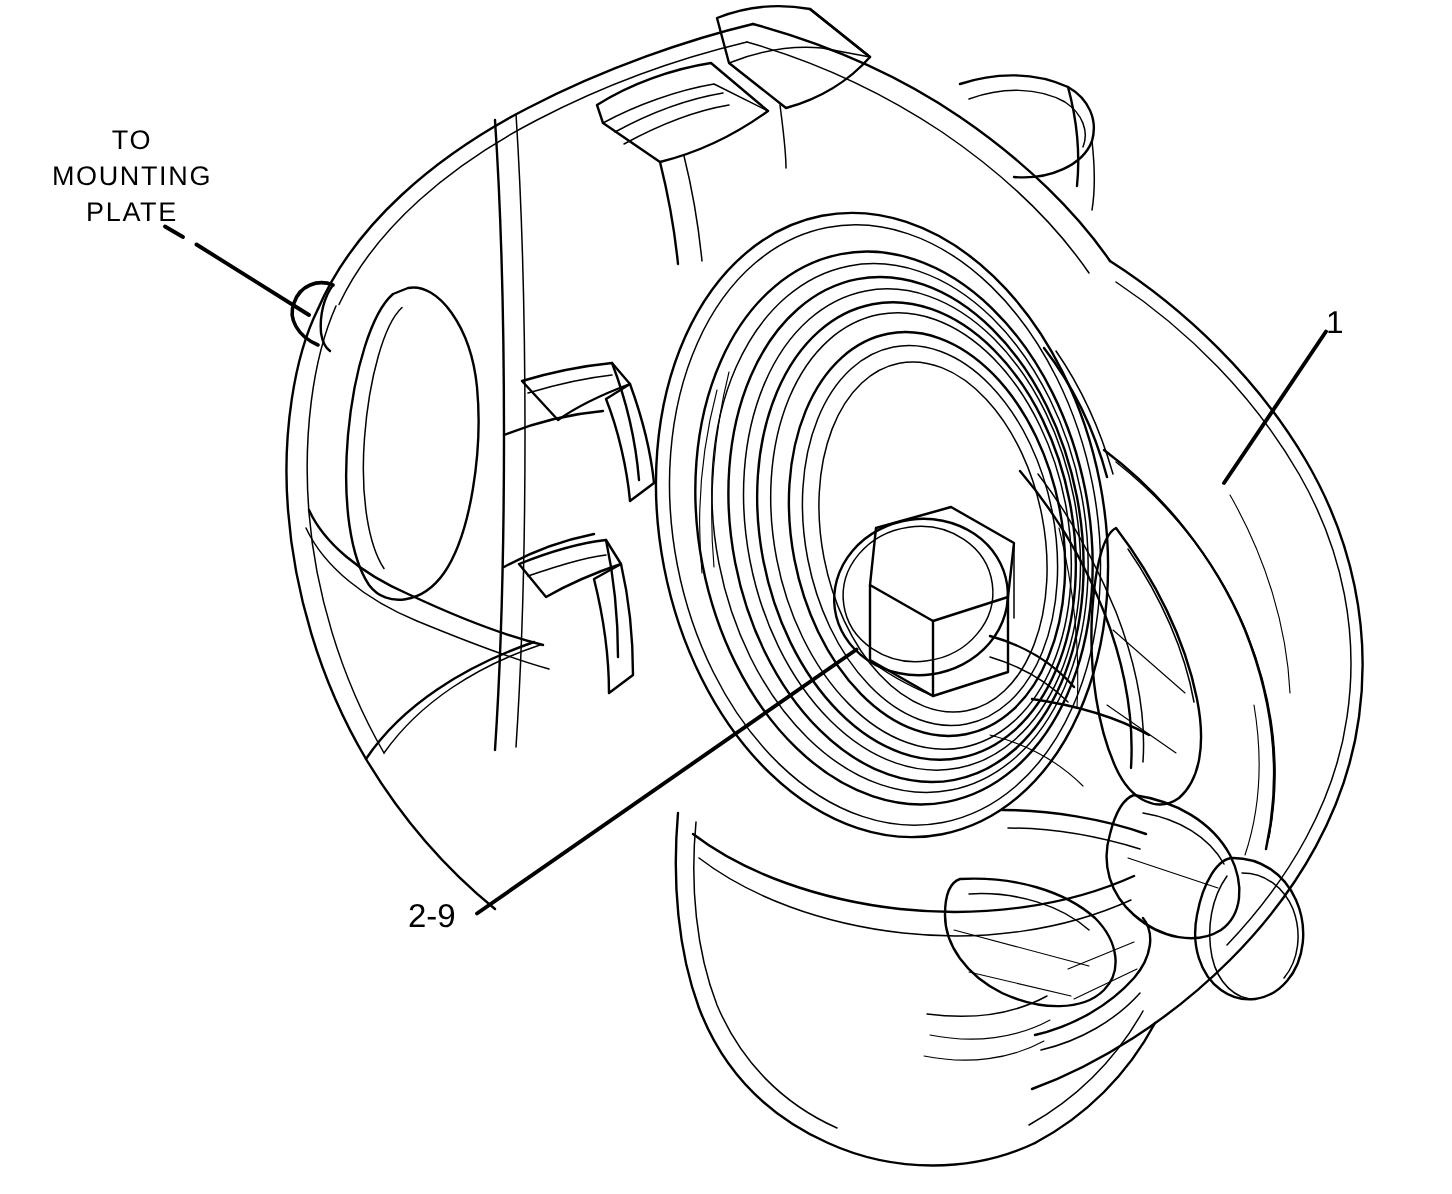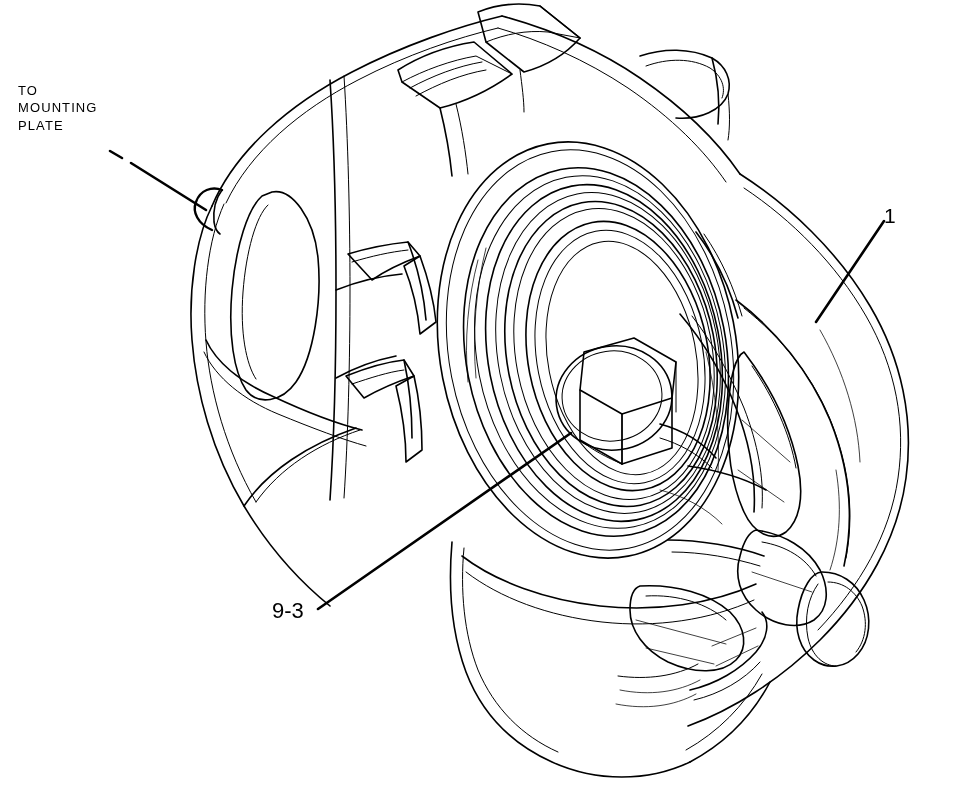--- a/index.html
+++ b/index.html
@@ -28,21 +28,22 @@
     position: absolute;
     color: #000000;
     white-space: pre;
     line-height: 1.18;
     letter-spacing: 0.5px;
   }
   #label-mounting {
     left: 18px;
     top: 82px;
     width: 140px;
-    font-size: 13px;
+    text-align: center;
+    font-size: 18px;
     letter-spacing: 1.1px;
     line-height: 1.33;
   }
   #label-one {
     left: 884px;
     top: 204px;
     font-size: 21px;
   }
   #label-two-three {
     left: 272px;
@@ -237,15 +238,15 @@
     </g>
 
   </svg>
 
   <div class="callout-text" id="label-mounting">TO
 MOUNTING
 PLATE</div>
 
   <div class="callout-text" id="label-one">1</div>
 
-  <div class="callout-text" id="label-two-three">9-3</div>
+  <div class="callout-text" id="label-two-three">2-9</div>
 
 </div>
 
 </body></html>

